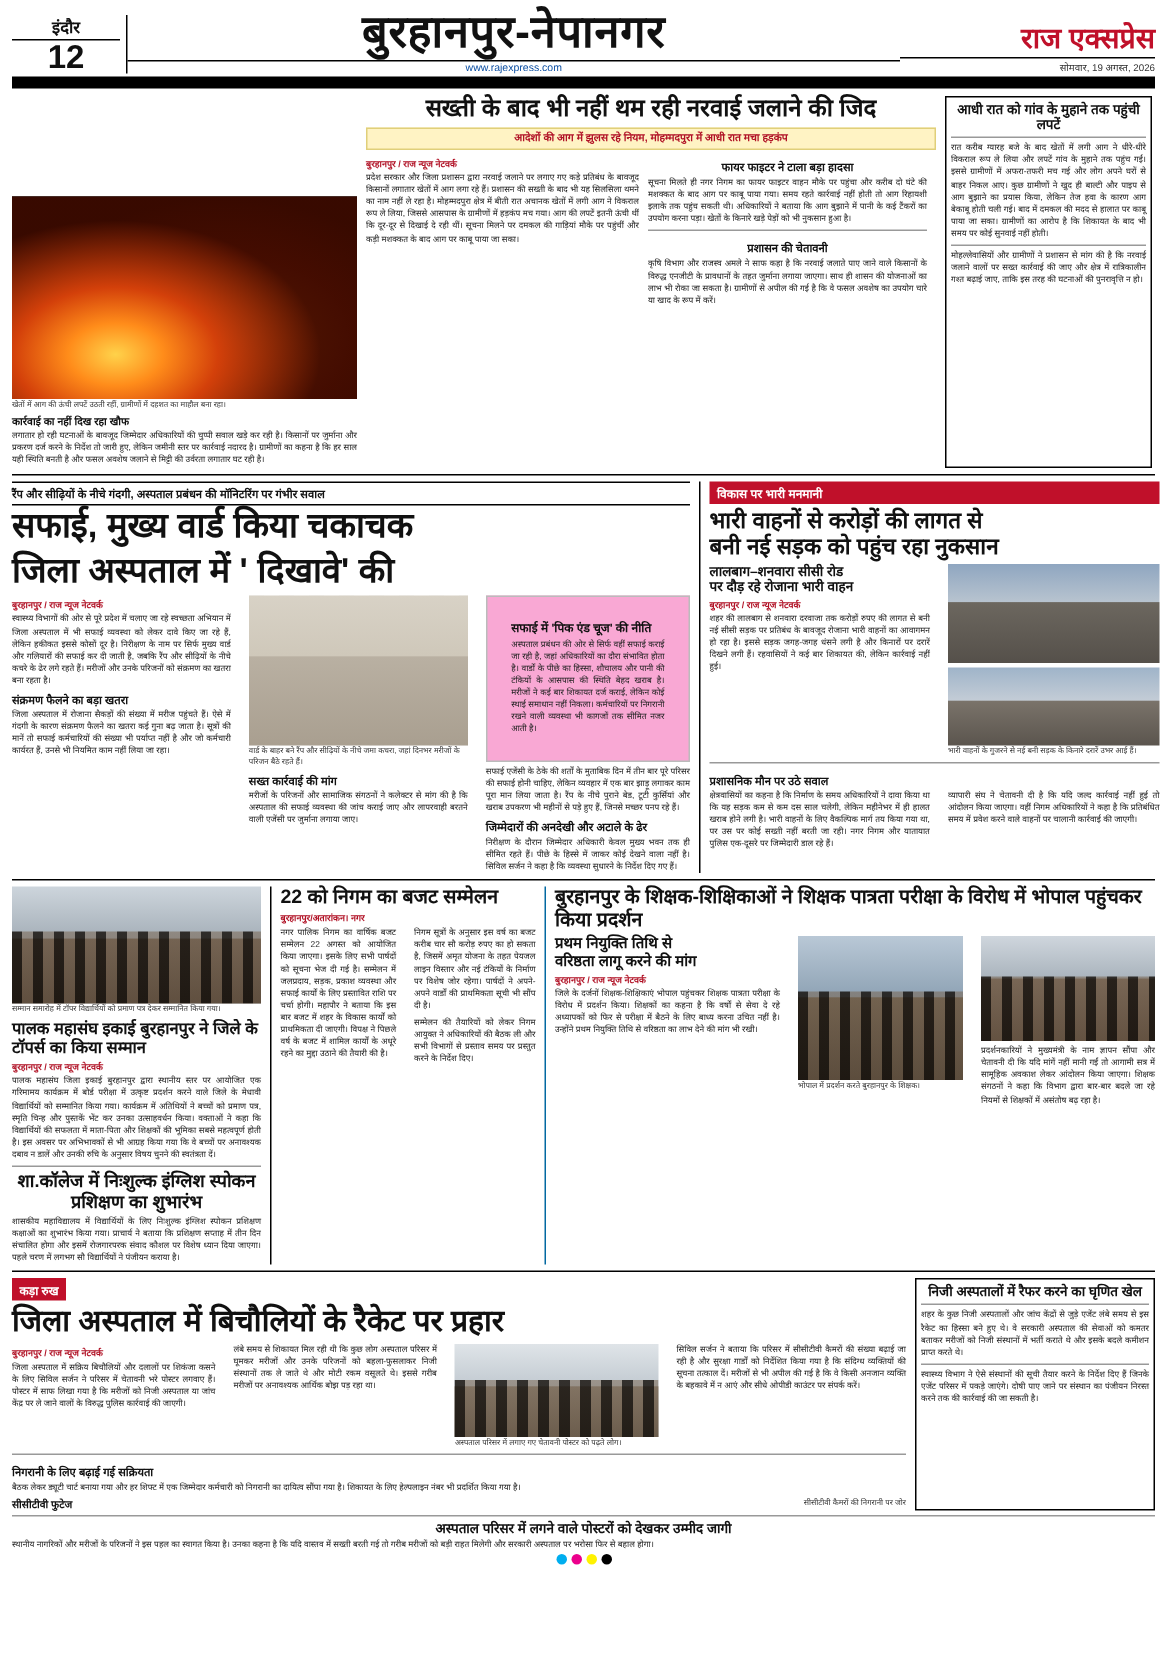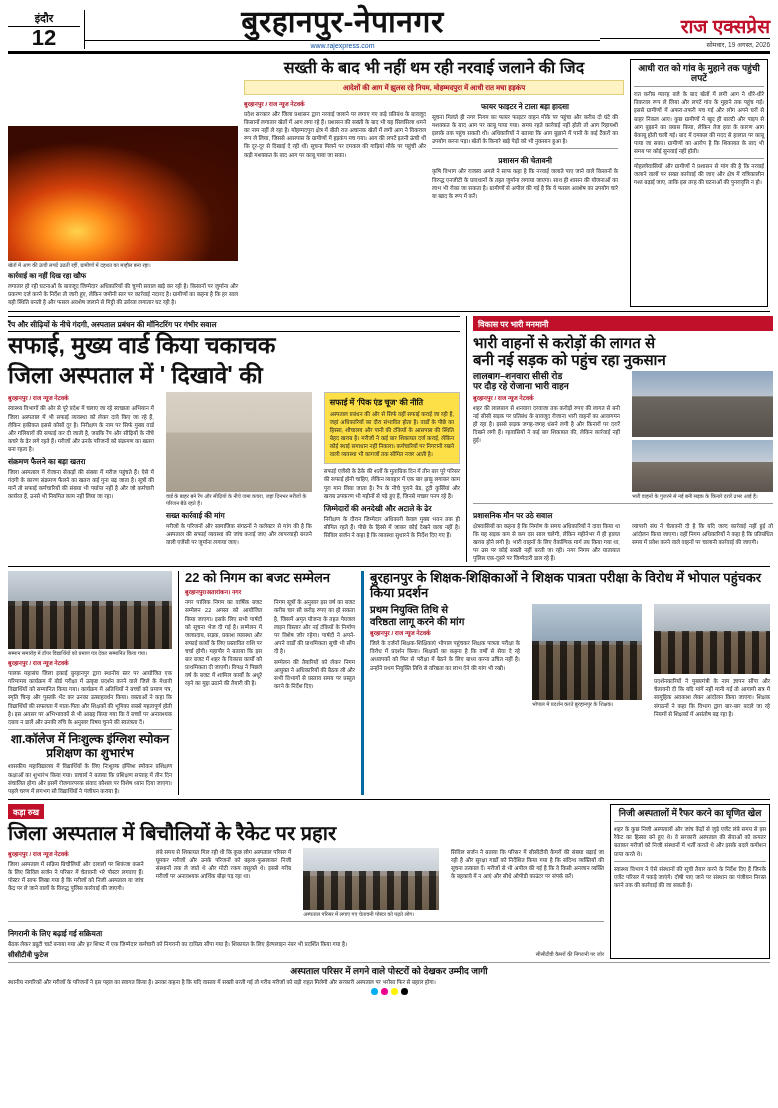--- a/index.html
+++ b/index.html
@@ -1,18 +1,18 @@
 <!DOCTYPE html>
 <html><head>
 <meta charset="utf-8">
 <style>
   html,body{margin:0;padding:0;background:#ffffff;}
   body{font-family:"Liberation Sans", sans-serif;color:#111;}
   .page{width:778px;height:1108px;position:relative;background:#fff;box-sizing:border-box;padding:6px 8px;}
-  .masthead{display:flex;align-items:flex-end;border-bottom:3px solid #000000;padding-bottom:2px;}
+  .masthead{display:flex;align-items:flex-end;border-bottom:8px solid #000000;padding-bottom:2px;}
   .mh-left{width:72px;border-right:1px solid #000;text-align:center;padding-right:4px;}
   .mh-left .city{font-size:11px;font-weight:bold;border-bottom:1px solid #000;padding-bottom:1px;}
   .mh-left .pageno{font-size:22px;font-weight:bold;line-height:1;}
   .mh-center{flex:1;text-align:center;}
   .mh-center .title{font-size:30px;font-weight:bold;letter-spacing:0.5px;line-height:1.05;}
   .mh-center .url{font-size:7px;color:#0b4ea2;border-top:1px solid #000;margin-top:2px;padding-top:1px;}
   .mh-right{width:170px;text-align:right;}
   .mh-right .brand{font-size:19px;font-weight:bold;color:#c0102a;line-height:1;}
   .mh-right .date{font-size:6.5px;color:#333;margin-top:2px;border-top:1px solid #000;padding-top:1px;}
 
@@ -21,21 +21,21 @@
 
   .hl{font-weight:bold;line-height:1.15;}
   .kicker{background:#fff3c4;border:1px solid #e0cf7a;font-size:7px;padding:2px 3px;line-height:1.3;text-align:center;}
   .byline{font-size:6px;color:#b11226;font-weight:bold;margin:2px 0;}
   .body{font-size:5.6px;line-height:1.45;text-align:justify;color:#222;}
   .sep{border-top:1px solid #000;margin:4px 0;}
   .thin{border-top:1px solid #999;margin:3px 0;}
   .subhd{font-size:7.5px;font-weight:bold;text-align:center;margin:3px 0 2px;}
   .redbar{background:#c0102a;color:#fff;font-size:8px;font-weight:bold;padding:2px 5px;display:inline-block;}
   .box{border:1px solid #000;padding:3px;}
-  .greybox{background:#fde047;border:1px solid #bbb;padding:5px;}
+  .greybox{background:#f9a8d4;border:1px solid #bbb;padding:16px;}
   .photo{position:relative;overflow:hidden;background:#777;}
   .cap{font-size:5.2px;color:#333;margin-top:1px;line-height:1.3;}
 
   
   .fire{background:
      radial-gradient(ellipse at 30% 78%, #ffd24a 0%, #ff8c1a 14%, #d3400a 30%, rgba(60,10,0,0.9) 60%),
      radial-gradient(ellipse at 62% 70%, #ffc14a 0%, #ff7a12 16%, #8d2205 42%, rgba(20,6,0,0.95) 70%),
      linear-gradient(#0a0a0a,#140a04 55%,#2a1205 100%);}
   .hosp{background:
      linear-gradient(#d8d2c6,#cfc8ba 40%,#b9b0a2 41%,#a99f90 100%),
@@ -173,20 +173,21 @@
   </div>
 
   <div class="sep"></div>
 
   <div class="row">
     <div class="col" style="width:176px;">
       <div class="photo grp" style="height:78px;">
           <div class="people"></div>
         </div>
       <div class="cap">सम्मान समारोह में टॉपर विद्यार्थियों को प्रमाण पत्र देकर सम्मानित किया गया।</div>
+      <div class="hl" style="font-size:11px;margin-top:3px;">पालक महासंघ इकाई बुरहानपुर ने जिले के टॉपर्स का किया सम्मान</div>
       <div class="byline">बुरहानपुर / राज न्यूज नेटवर्क</div>
       <div class="body">पालक महासंघ जिला इकाई बुरहानपुर द्वारा स्थानीय स्तर पर आयोजित एक गरिमामय कार्यक्रम में बोर्ड परीक्षा में उत्कृष्ट प्रदर्शन करने वाले जिले के मेधावी विद्यार्थियों को सम्मानित किया गया। कार्यक्रम में अतिथियों ने बच्चों को प्रमाण पत्र, स्मृति चिन्ह और पुस्तकें भेंट कर उनका उत्साहवर्धन किया। वक्ताओं ने कहा कि विद्यार्थियों की सफलता में माता-पिता और शिक्षकों की भूमिका सबसे महत्वपूर्ण होती है। इस अवसर पर अभिभावकों से भी आग्रह किया गया कि वे बच्चों पर अनावश्यक दबाव न डालें और उनकी रुचि के अनुसार विषय चुनने की स्वतंत्रता दें।</div>
       <div class="thin"></div>
       <div class="hl" style="font-size:12px;text-align:center;">शा.कॉलेज में निःशुल्क इंग्लिश स्पोकन प्रशिक्षण का शुभारंभ</div>
       <div class="body" style="margin-top:2px;">शासकीय महाविद्यालय में विद्यार्थियों के लिए निःशुल्क इंग्लिश स्पोकन प्रशिक्षण कक्षाओं का शुभारंभ किया गया। प्राचार्य ने बताया कि प्रशिक्षण सप्ताह में तीन दिन संचालित होगा और इसमें रोजगारपरक संवाद कौशल पर विशेष ध्यान दिया जाएगा। पहले चरण में लगभग सौ विद्यार्थियों ने पंजीयन कराया है।</div>
     </div>
 
     <div class="col" style="width:170px;border-left:1px solid #000;padding-left:6px;">
       <div class="hl" style="font-size:13px;">22 को निगम का बजट सम्मेलन</div>
       <div class="byline">बुरहानपुर/अतारांकन। नगर</div>
@@ -194,21 +195,21 @@
         <div class="col" style="width:80px;">
           <div class="body">नगर पालिक निगम का वार्षिक बजट सम्मेलन 22 अगस्त को आयोजित किया जाएगा। इसके लिए सभी पार्षदों को सूचना भेज दी गई है। सम्मेलन में जलप्रदाय, सड़क, प्रकाश व्यवस्था और सफाई कार्यों के लिए प्रस्तावित राशि पर चर्चा होगी। महापौर ने बताया कि इस बार बजट में शहर के विकास कार्यों को प्राथमिकता दी जाएगी। विपक्ष ने पिछले वर्ष के बजट में शामिल कार्यों के अधूरे रहने का मुद्दा उठाने की तैयारी की है।</div>
         </div>
         <div class="col" style="width:84px;margin-left:6px;">
           <div class="body">निगम सूत्रों के अनुसार इस वर्ष का बजट करीब चार सौ करोड़ रुपए का हो सकता है, जिसमें अमृत योजना के तहत पेयजल लाइन विस्तार और नई टंकियों के निर्माण पर विशेष जोर रहेगा। पार्षदों ने अपने-अपने वार्डों की प्राथमिकता सूची भी सौंप दी है।</div>
           <div class="body" style="margin-top:3px;">सम्मेलन की तैयारियों को लेकर निगम आयुक्त ने अधिकारियों की बैठक ली और सभी विभागों से प्रस्ताव समय पर प्रस्तुत करने के निर्देश दिए।</div>
         </div>
       </div>
     </div>
 
-    <div class="col" style="width:400px;border-left:3px solid #0369a1;padding-left:6px;">
+    <div class="col" style="width:400px;border-left:1px solid #0369a1;padding-left:6px;">
       <div class="hl" style="font-size:13px;">बुरहानपुर के शिक्षक-शिक्षिकाओं ने शिक्षक पात्रता परीक्षा के विरोध में भोपाल पहुंचकर किया प्रदर्शन</div>
       <div class="row" style="margin-top:3px;justify-content:space-between;">
         <div class="col" style="width:150px;">
           <div class="hl" style="font-size:10px;">प्रथम नियुक्ति तिथि से</div>
           <div class="hl" style="font-size:10px;">वरिष्ठता लागू करने की मांग</div>
           <div class="byline">बुरहानपुर / राज न्यूज नेटवर्क</div>
           <div class="body">जिले के दर्जनों शिक्षक-शिक्षिकाएं भोपाल पहुंचकर शिक्षक पात्रता परीक्षा के विरोध में प्रदर्शन किया। शिक्षकों का कहना है कि वर्षों से सेवा दे रहे अध्यापकों को फिर से परीक्षा में बैठने के लिए बाध्य करना उचित नहीं है। उन्होंने प्रथम नियुक्ति तिथि से वरिष्ठता का लाभ देने की मांग भी रखी।</div>
         </div>
         <div class="col" style="width:110px;margin-left:6px;">
           <div class="photo protest" style="height:96px;">

